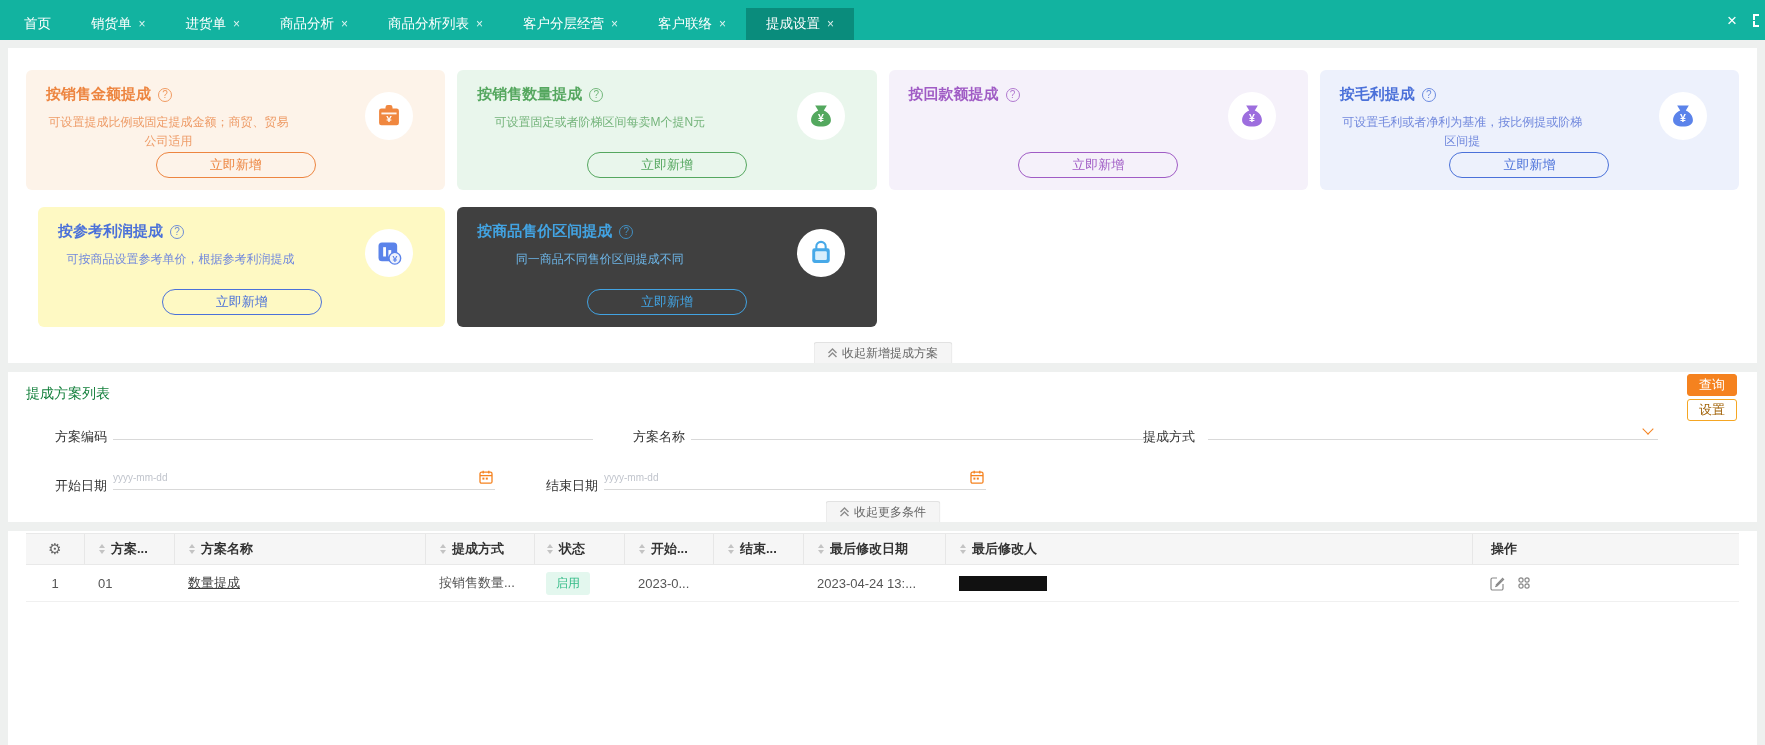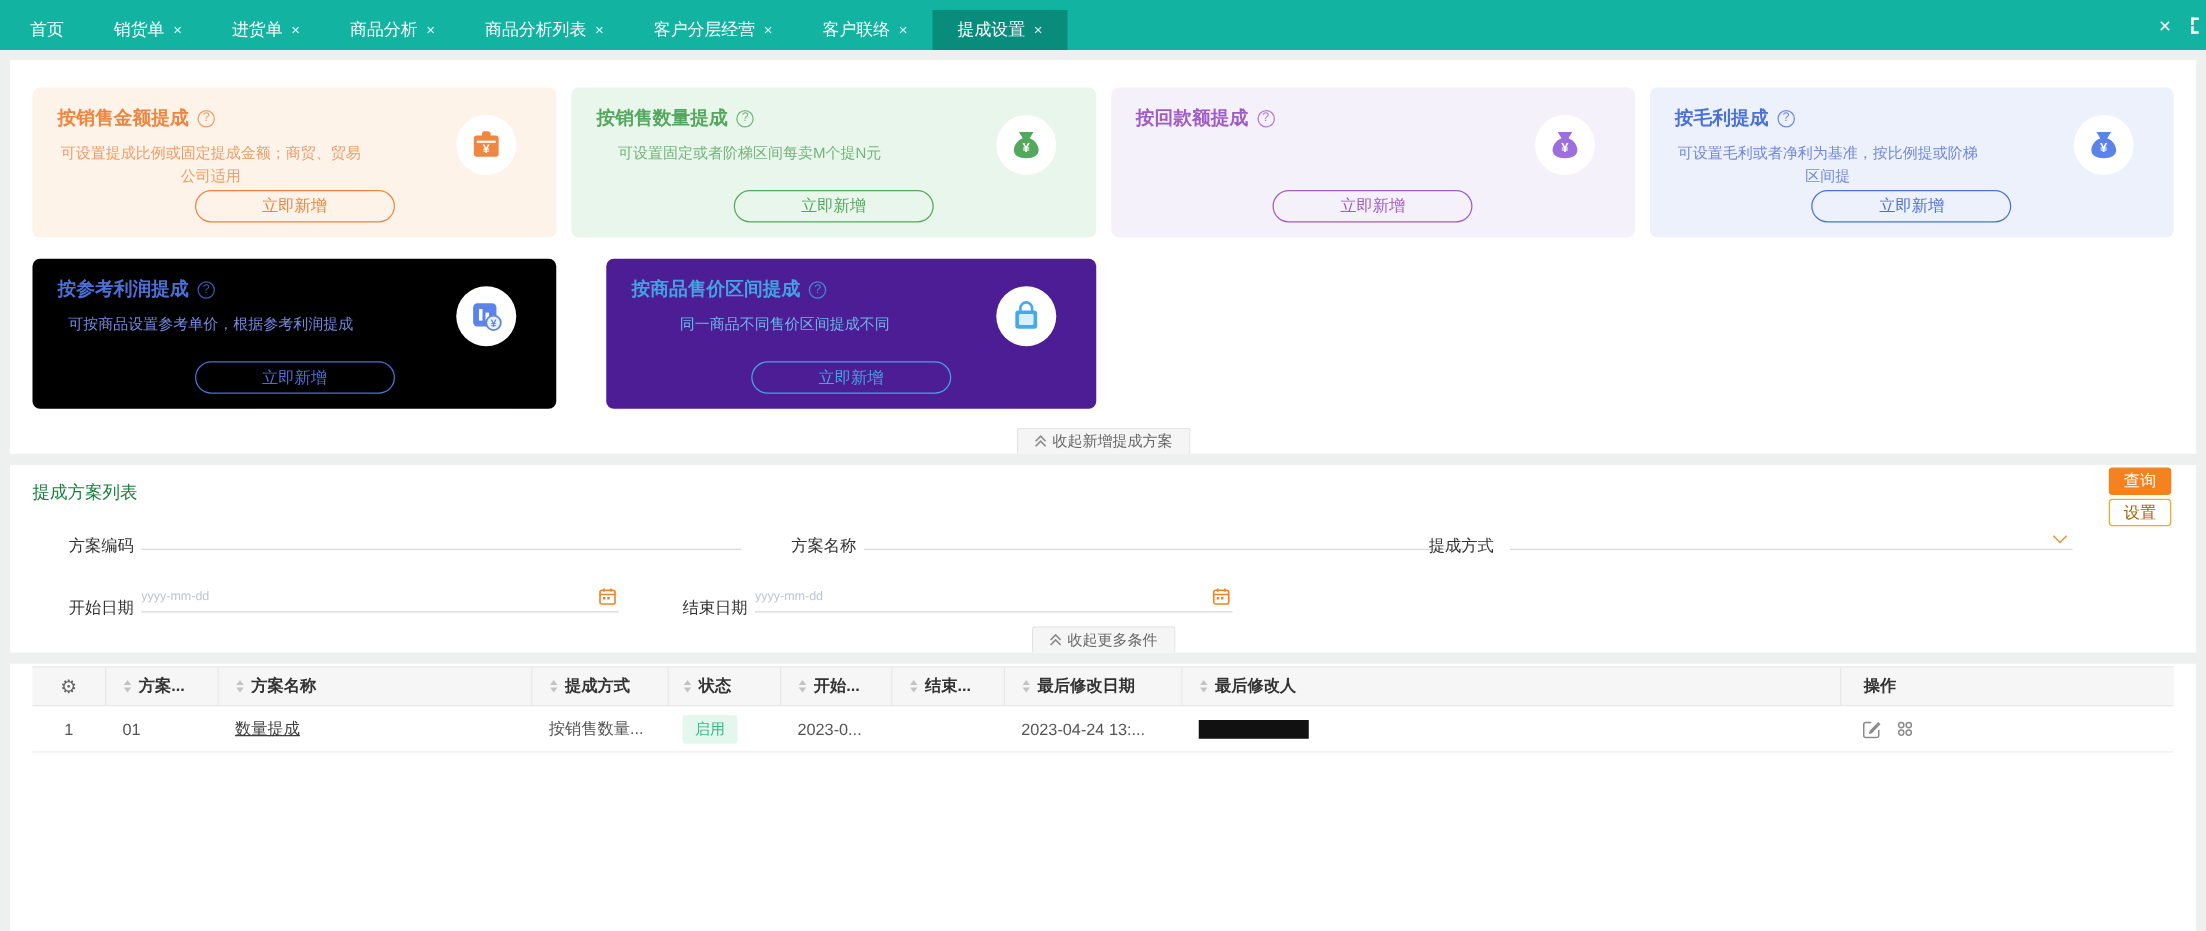--- a/index.html
+++ b/index.html
@@ -39,22 +39,22 @@
                   background:transparent; color:var(--c); font-size:13px; cursor:pointer;
                   font-family:inherit; }
   .iconwrap { position:absolute; right:32px; top:22px; width:48px; height:48px; border-radius:50%;
               background:#fff; display:flex; align-items:center; justify-content:center; }
   .iconwrap svg { display:block; }
 
   .t-orange { --c:#ed8540; --d:#ee9c68; background:#fdf3e9; }
   .t-green  { --c:#55a75f; --d:#74b47b; background:#e9f6ec; }
   .t-purple { --c:#a05cc5; --d:#af7fd0; background:#f5f1fa; }
   .t-blue   { --c:#4b71d9; --d:#7289dd; background:#edf1fc; }
-  .t-indigo { --c:#4b71d9; --d:#7289dd; background:#000000; }
-  .t-sky    { --c:#42a3e2; --d:#6db6e8; background:#4c1d95;margin-left:28px; }
+  .t-indigo { --c:#4b71d9; --d:#7289dd; background:#fef9c3;margin-left:12px; }
+  .t-sky    { --c:#42a3e2; --d:#6db6e8; background:#404040; }
 
   
   .collapse { position:absolute; bottom:0; left:50%; transform:translateX(-50%);
               height:21px; padding:0 13px; background:#f5f5f5; border:1px solid #e2e2e2; border-bottom:none;
               border-radius:3px 3px 0 0; display:flex; align-items:center; gap:5px;
               font-size:12px; color:#666; cursor:pointer; white-space:nowrap; }
   .dblup { width:10px; height:10px; }
   .dblup polyline { fill:none; stroke:#8c8c8c; stroke-width:1.4; }
 
   

